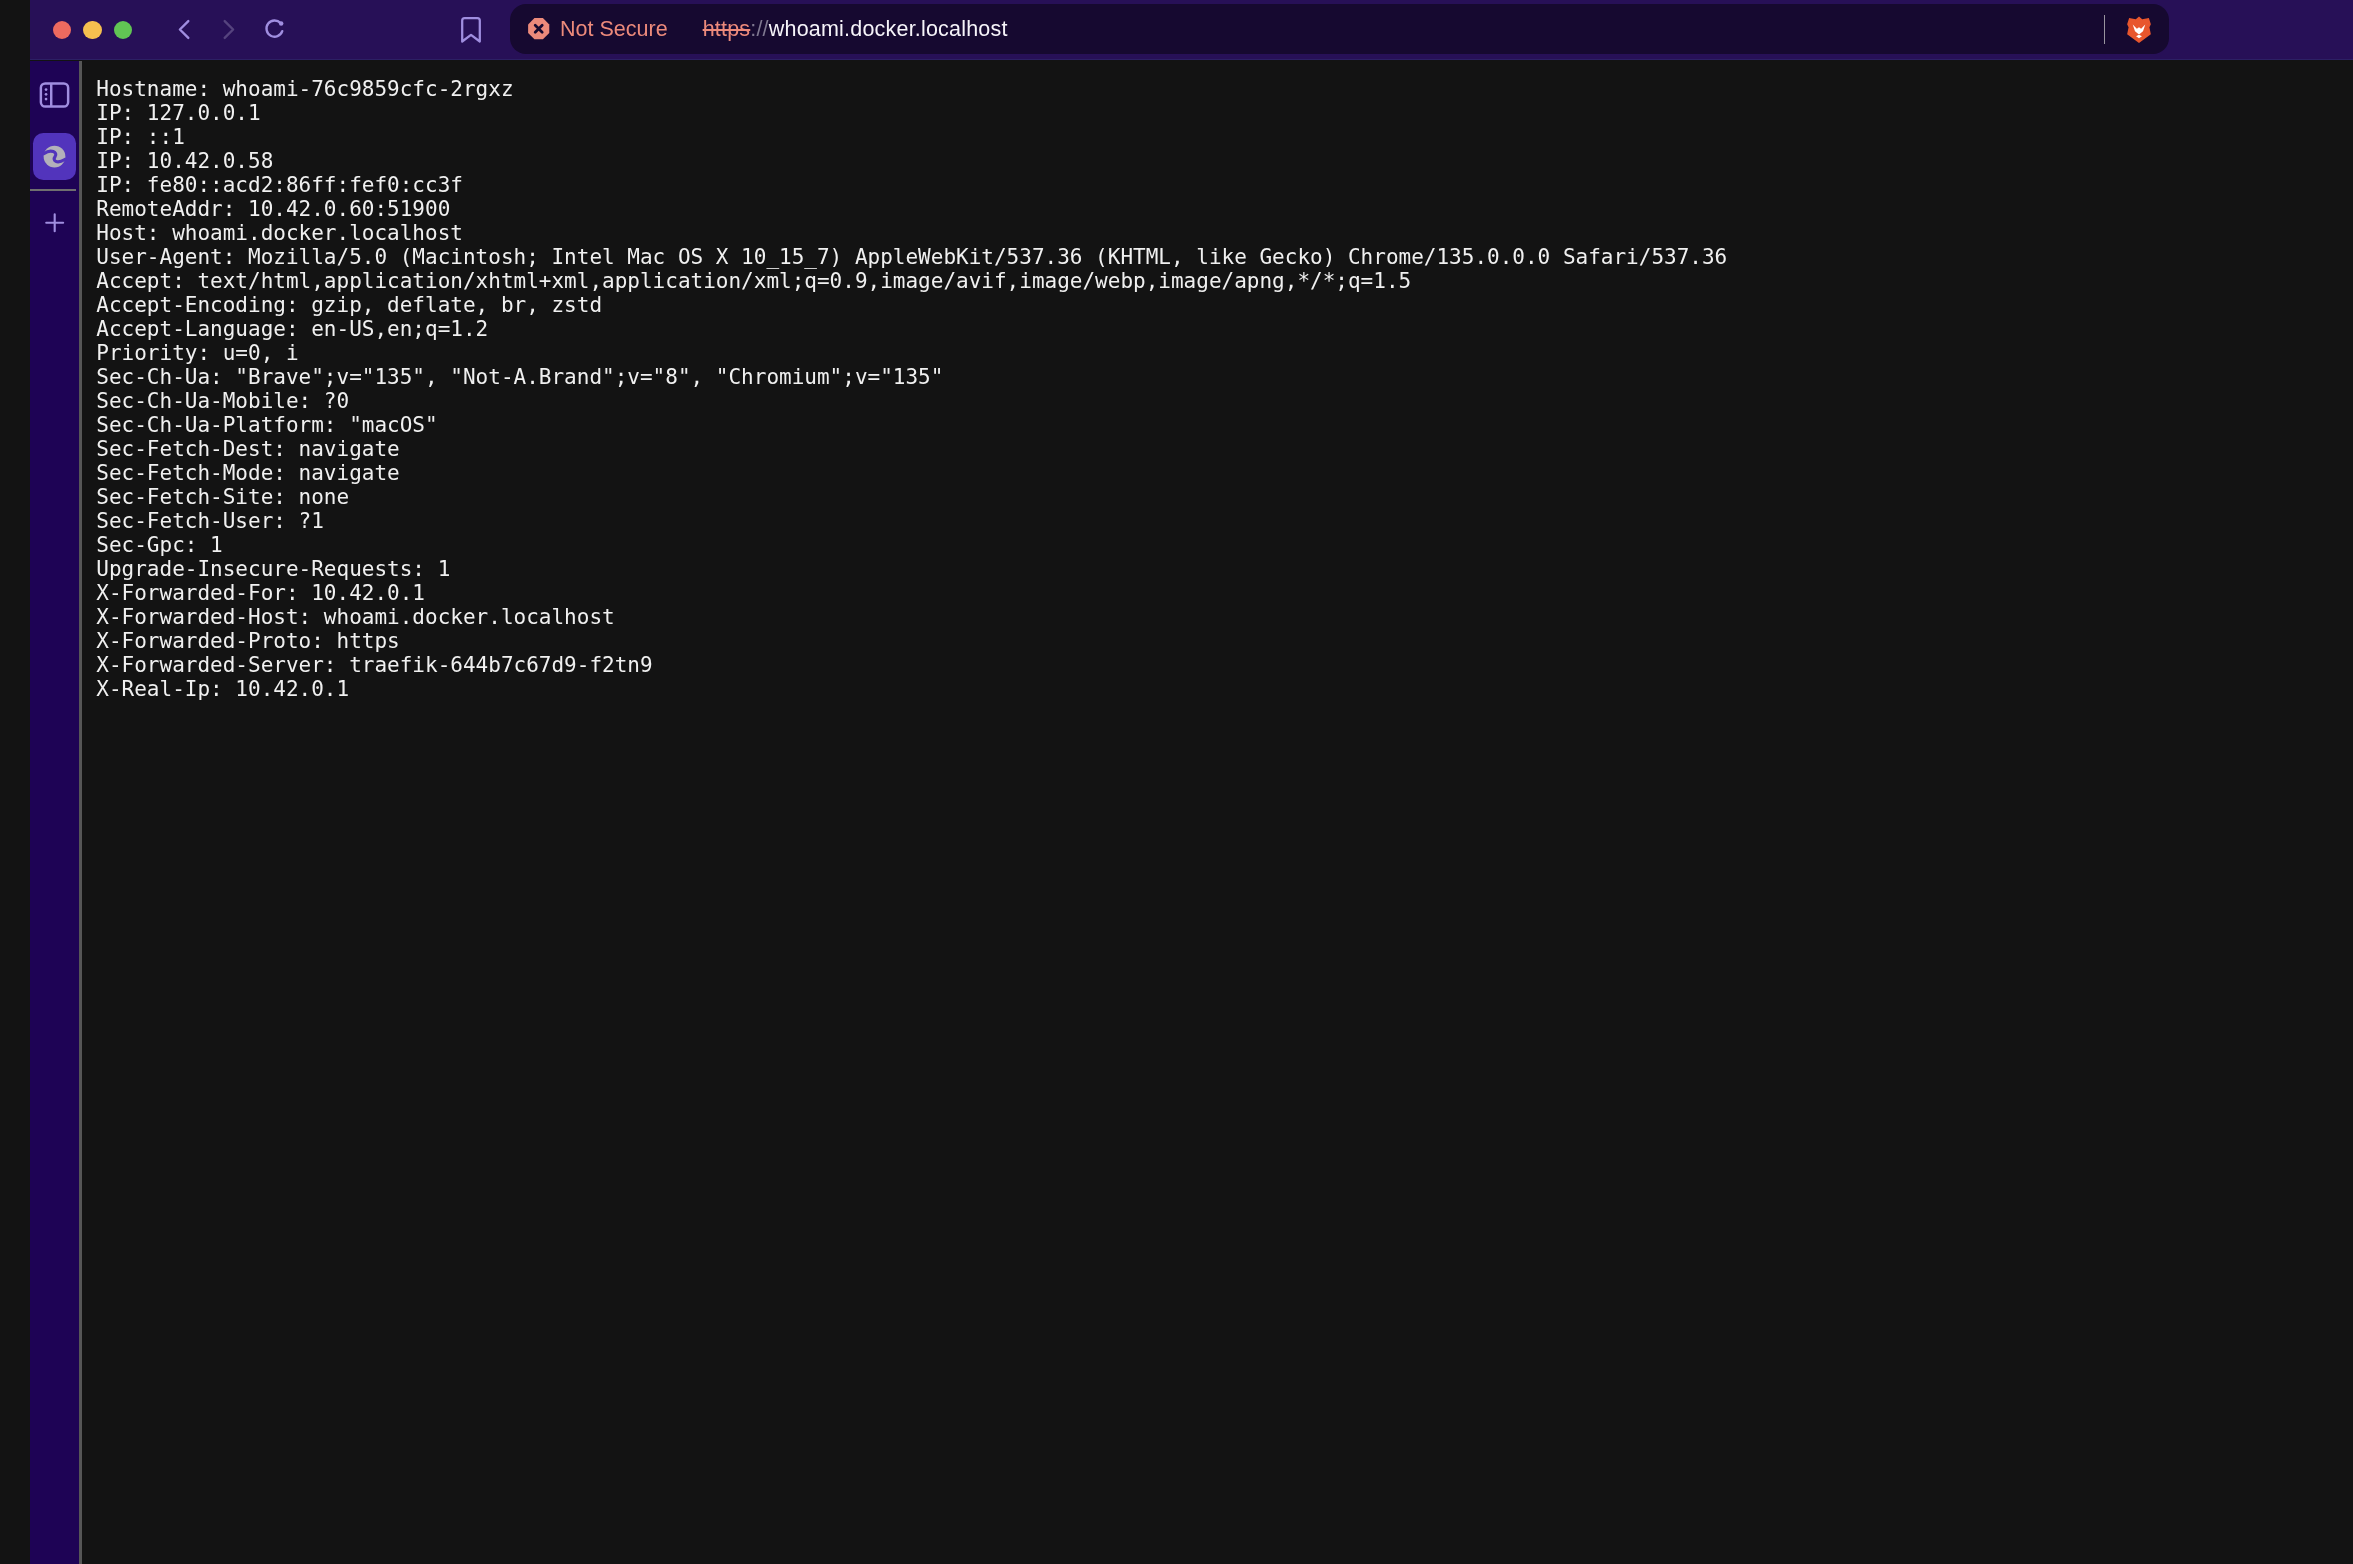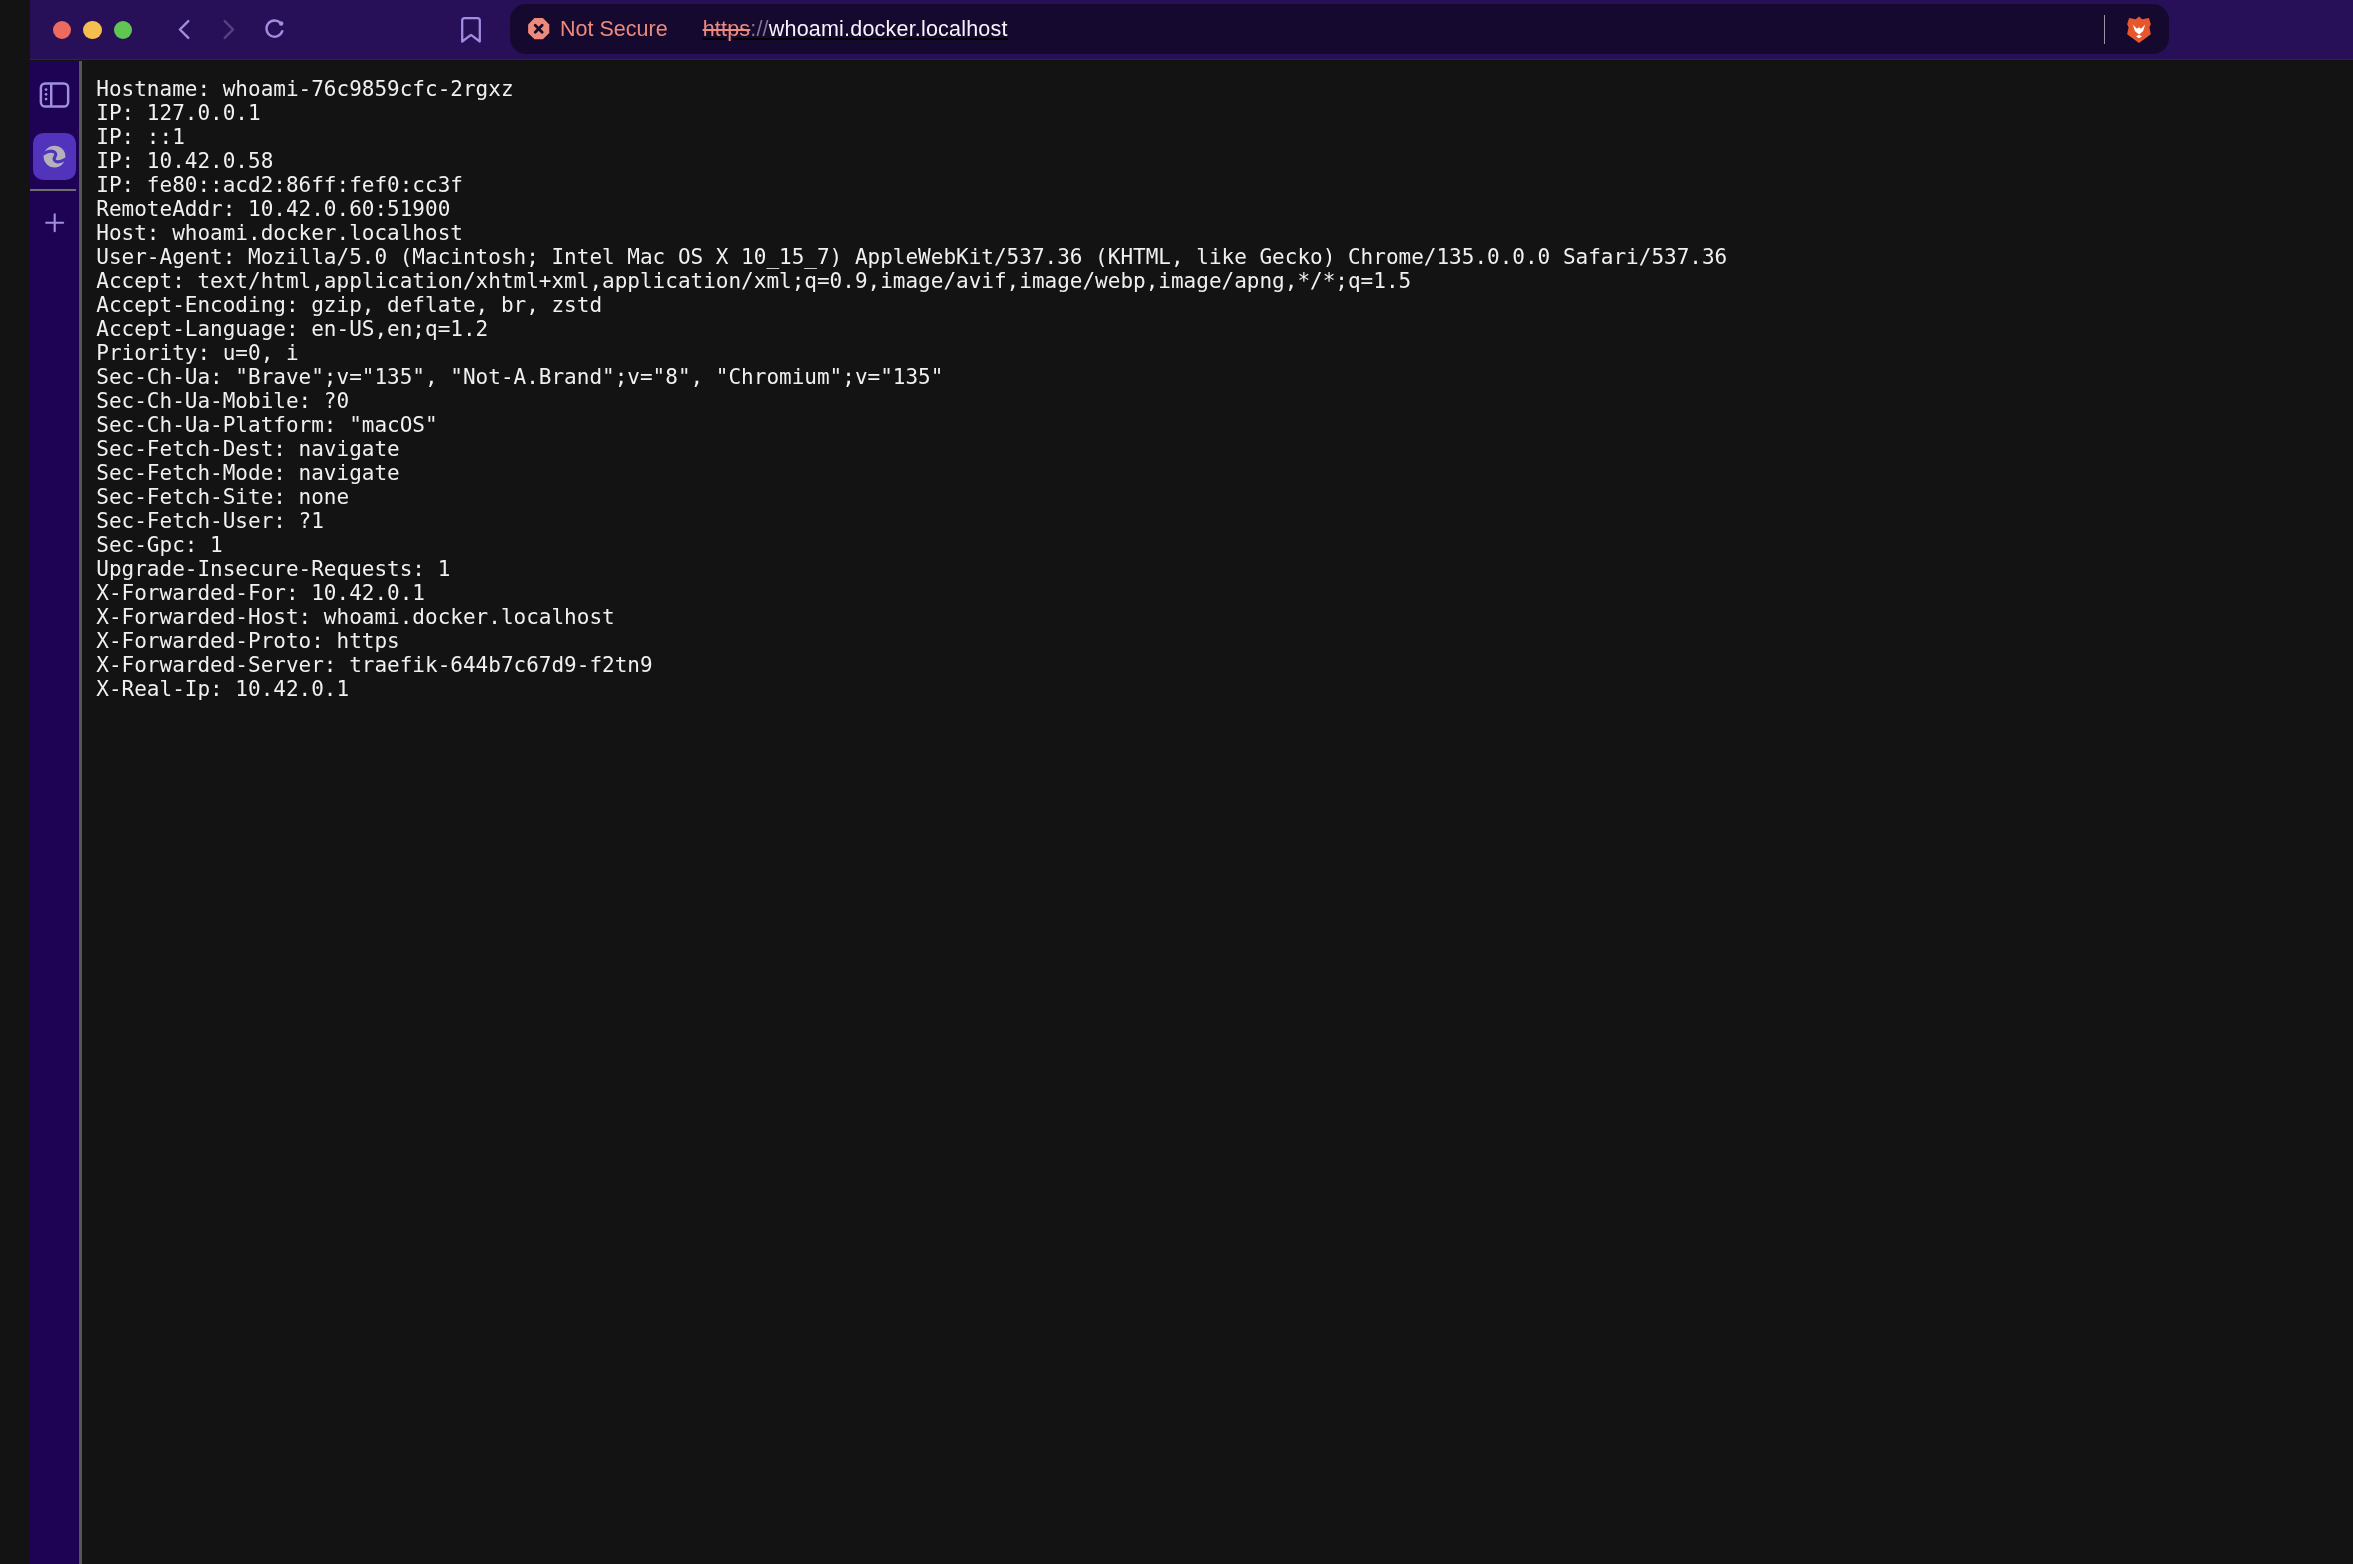--- a/index.html
+++ b/index.html
@@ -61,21 +61,20 @@
   .badge-icon { width: 25.4px; height: 25.4px; flex: 0 0 auto; }
   .badge-label {
     color: #ec8a7b;
     margin-left: 8.7px;
     white-space: nowrap;
   }
   .url-text {
     margin-left: 35px;
     white-space: nowrap;
     letter-spacing: 0.2px;
-    text-decoration: underline;
   }
   .url-scheme { color: #ec8a7b; text-decoration: line-through; }
   .url-sep    { color: #7f7890; }
   .url-host   { color: #f6f4f9; }
 
   .pill-right {
     margin-left: auto;
     display: flex;
     align-items: center;
   }

